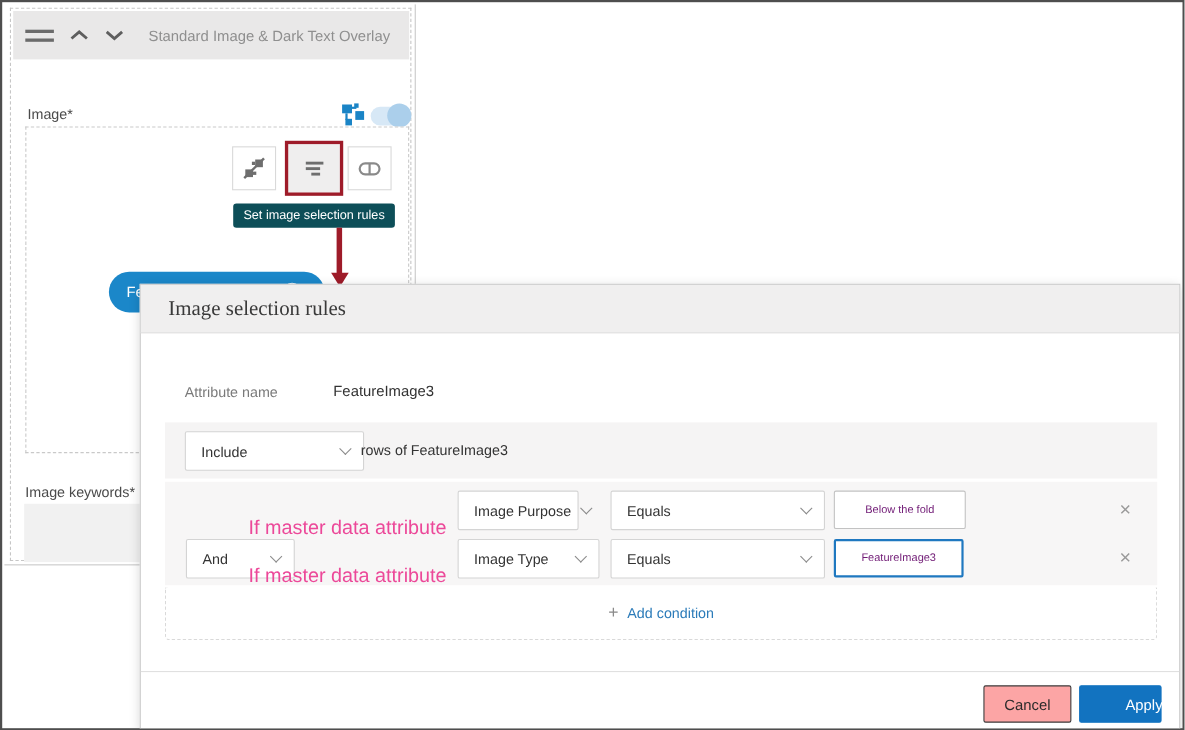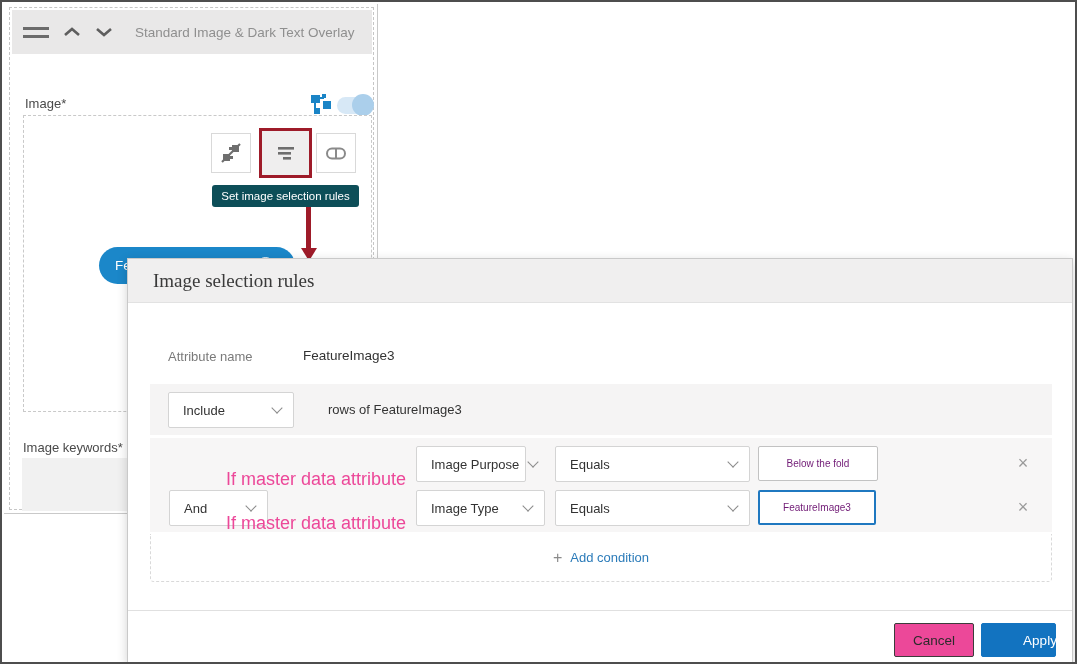--- a/index.html
+++ b/index.html
@@ -134,21 +134,21 @@
     border:1px dashed #d9d9d9; border-top:none; border-radius:0 0 4px 4px;
     display:flex; align-items:center; justify-content:center;
   }
   .add-link { display:flex; align-items:center; gap:8px; cursor:pointer; background:none; border:none; }
   .add-plus { font-size:16px; color:#8a8a8a; font-family:"Liberation Sans", sans-serif; }
   .add-text { font-size:13px; color:#2b7bb9; font-family:"Liberation Sans", sans-serif; }
 
   .footer-sep { position:absolute; left:0; top:351px; width:100%; height:1px; background:#e0e0e0; }
   .btn { position:absolute; top:364px; height:34px; border-radius:2px; font-size:13.5px; cursor:pointer;
          display:flex; align-items:center; justify-content:center; font-family:"Liberation Sans", sans-serif; }
-  .btn-cancel { left:766px; width:80px; background:#ec4899; border:1px solid #3c3c3c; color:#2b2b2b; }
+  .btn-cancel { left:766px; width:80px; background:#fca5a5; border:1px solid #3c3c3c; color:#2b2b2b; }
   .btn-apply  { left:853px; width:75px; background:#1273c0; border:1px solid #1273c0; color:#fff;padding-left:43px; }
 </style>
 </head>
 <body>
 
 <div class="frame">
 
   <div class="panel">
     <div class="panel-dashed"></div>
 
@@ -233,21 +233,21 @@
   <div class="modal">
 
     <div class="modal-header">
       <span class="modal-title">Image selection rules</span>
     </div>
 
     <span class="attr-label">Attribute name</span>
     <span class="attr-value">FeatureImage3</span>
 
     <div class="band band-include"></div>
-    <div class="select" style="left:40px; top:133px; width:126px;">
+    <div class="select" style="left:40px; top:133px; width:163px;">
       <span>Include</span>
       <span class="chev"></span>
     </div>
     <span class="txt" style="left:200px; top:143px;">rows of FeatureImage3</span>
 
     <div class="band band-conditions"></div>
 
     <div class="cond-row" style="top:187px;">
       <span class="cond-label">If master data attribute</span>
       <div class="select" style="left:266px; top:0; width:110px;">

